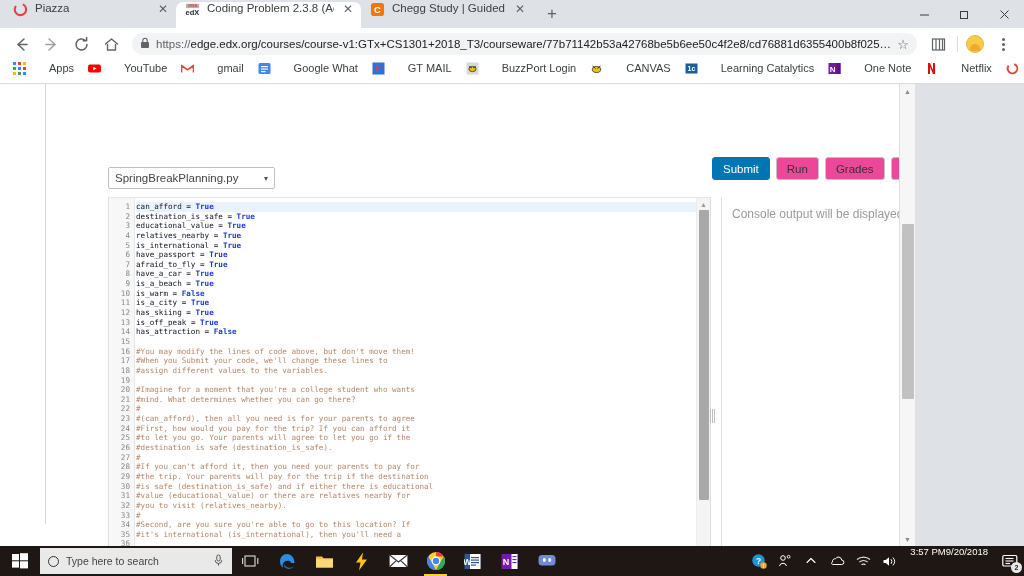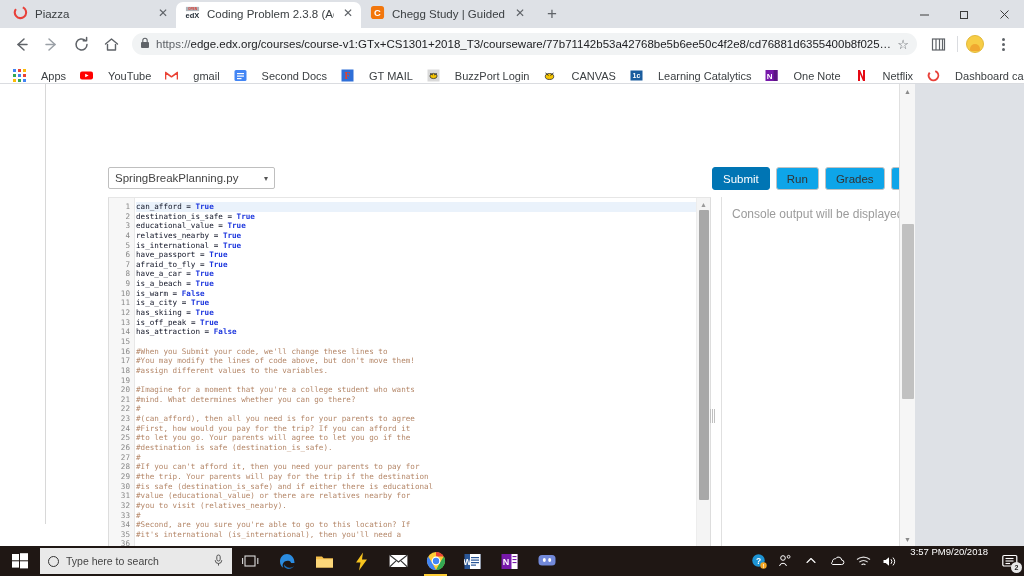--- a/index.html
+++ b/index.html
@@ -12,21 +12,21 @@
   }
 
   
   .browser { width: 1024px; height: 546px; background: #dee1e6; position: relative; }
 
   .tabstrip {
     height: 28px; background: #dee1e6;
     display: flex; align-items: flex-end; padding-left: 4px; position: relative;
   }
   .tab {
-    height: 26px; display: flex; align-items: flex-end;
+    height: 26px; display: flex; align-items: flex-start;
     padding: 0 6px 8px 9px; gap: 7px;
     font-size: 11.5px; color: #3c4043;
     border-radius: 7px 7px 0 0;
     position: relative; overflow: hidden; margin-top: 41px;
   }
   .tab.inactive { width: 172px; background: #dee1e6; }
   .tab.active { width: 185px; background: #ffffff; }
   .tab-title { white-space: nowrap; overflow: hidden; flex: 1; text-overflow: clip; }
   .tab-close {
     width: 14px; height: 14px; flex: 0 0 14px;
@@ -77,21 +77,21 @@
   }
   .kebab { display:flex; flex-direction:column; gap:2px; align-items:center; }
   .kebab i { width:3px; height:3px; border-radius:50%; background:#5f6368; display:block; }
 
   .bookmarks {
     height: 24px; background: #ffffff; border-bottom: 1px solid #dadce0;
     display: flex; align-items: center; padding: 0 6px; gap: 0px;
     overflow: hidden;
   }
   .bm {
-    display: flex; align-items: flex-end; gap: 15px;
+    display: flex; align-items: flex-start; gap: 23px;
     padding: 0 7px; height: 20px; font-size: 11px; color: #3c4043;
     white-space: nowrap;
   }
   .bm-ico { width: 13px; height: 13px; flex: 0 0 13px; display:block; }
 
   
   .viewport {
     position: relative; width: 915px; height: 462px;
     background: #ffffff; overflow: hidden;
   }
@@ -159,27 +159,27 @@
     position: absolute; left: 2px; width: 10px; top: 12px; height: 290px;
     background: #a8a8a8; border-radius: 1px;
   }
   .resize-grip {
     position: absolute; left: 710px; top: 325px; width: 6px; height: 14px;
     display: flex; gap: 1px; align-items: center;
   }
   .resize-grip i { width: 1px; height: 14px; background: #c0c0c0; display:block; }
 
   .btn-row {
-    position: absolute; left: 712px; top: 83px;
+    position: absolute; left: 712px; top: 73px;
     display: flex; gap: 6px;
   }
   .btn {
     height: 23px; padding: 0 10px; border-radius: 3px;
     font-size: 11.5px; display: flex; align-items: center; justify-content: center;
-    border: 1px solid #c2c2c2; background: #0ea5e9; color: #333;
+    border: 1px solid #c2c2c2; background: #ec4899; color: #333;
   }
   .btn.primary { background: #0075b4; border-color: #0075b4; color: #fff; }
 
   .console {
     position: absolute; left: 721px; top: 113px;
     width: 282px; height: 409px;
     background: #fff; border-left: 1px solid #e0e0e0;
     padding: 9px 10px; font-size: 12px; color: #9b9b9b; line-height: 1.35;
   }
 
@@ -391,21 +391,21 @@
 
     <div class="bm">
       <span class="bm-ico">
         <svg viewBox="0 0 13 13" width="13" height="13">
             <rect x="0.5" y="1" width="12" height="11" rx="1.5" fill="#4285f4"></rect>
             <rect x="3" y="4" width="7" height="1.2" fill="#fff"></rect>
             <rect x="3" y="6.5" width="7" height="1.2" fill="#fff"></rect>
             <rect x="3" y="9" width="4.5" height="1.2" fill="#fff"></rect>
           </svg>
       </span>
-      <span>Second Docs</span>
+      <span>Google What</span>
     </div>
 
     <div class="bm">
       <span class="bm-ico">
         <svg viewBox="0 0 13 13" width="13" height="13">
             <rect x="0.5" y="0.5" width="12" height="12" fill="#2e6fd8"></rect>
             <text x="6.5" y="10" font-size="9.5" fill="#e8412a" text-anchor="middle" font-family="Liberation Serif, serif" font-weight="bold">F</text>
           </svg>
       </span>
       <span>GT MAIL</span>
@@ -545,22 +545,22 @@
               <span class="lrow"><span class="tok-name">have_passport </span><span class="tok-op">= </span><span class="tok-kw">True</span></span>
               <span class="lrow"><span class="tok-name">afraid_to_fly </span><span class="tok-op">= </span><span class="tok-kw">True</span></span>
               <span class="lrow"><span class="tok-name">have_a_car </span><span class="tok-op">= </span><span class="tok-kw">True</span></span>
               <span class="lrow"><span class="tok-name">is_a_beach </span><span class="tok-op">= </span><span class="tok-kw">True</span></span>
               <span class="lrow"><span class="tok-name">is_warm </span><span class="tok-op">= </span><span class="tok-kw">False</span></span>
               <span class="lrow"><span class="tok-name">is_a_city </span><span class="tok-op">= </span><span class="tok-kw">True</span></span>
               <span class="lrow"><span class="tok-name">has_skiing </span><span class="tok-op">= </span><span class="tok-kw">True</span></span>
               <span class="lrow"><span class="tok-name">is_off_peak </span><span class="tok-op">= </span><span class="tok-kw">True</span></span>
               <span class="lrow"><span class="tok-name">has_attraction </span><span class="tok-op">= </span><span class="tok-kw">False</span></span>
               <span class="lrow"> </span>
+              <span class="lrow"><span class="tok-cmt">#You may modify the lines of code above, but don't move them!</span></span>
               <span class="lrow"><span class="tok-cmt">#When you Submit your code, we'll change these lines to</span></span>
-              <span class="lrow"><span class="tok-cmt">#You may modify the lines of code above, but don't move them!</span></span>
               <span class="lrow"><span class="tok-cmt">#assign different values to the variables.</span></span>
               <span class="lrow"> </span>
               <span class="lrow"><span class="tok-cmt">#Imagine for a moment that you're a college student who wants</span></span>
               <span class="lrow"><span class="tok-cmt">#mind. What determines whether you can go there?</span></span>
               <span class="lrow"><span class="tok-cmt">#</span></span>
               <span class="lrow"><span class="tok-cmt">#(can_afford), then all you need is for your parents to agree</span></span>
               <span class="lrow"><span class="tok-cmt">#First, how would you pay for the trip? If you can afford it</span></span>
               <span class="lrow"><span class="tok-cmt">#to let you go. Your parents will agree to let you go if the</span></span>
               <span class="lrow"><span class="tok-cmt">#destination is safe (destination_is_safe).</span></span>
               <span class="lrow"><span class="tok-cmt">#</span></span>

